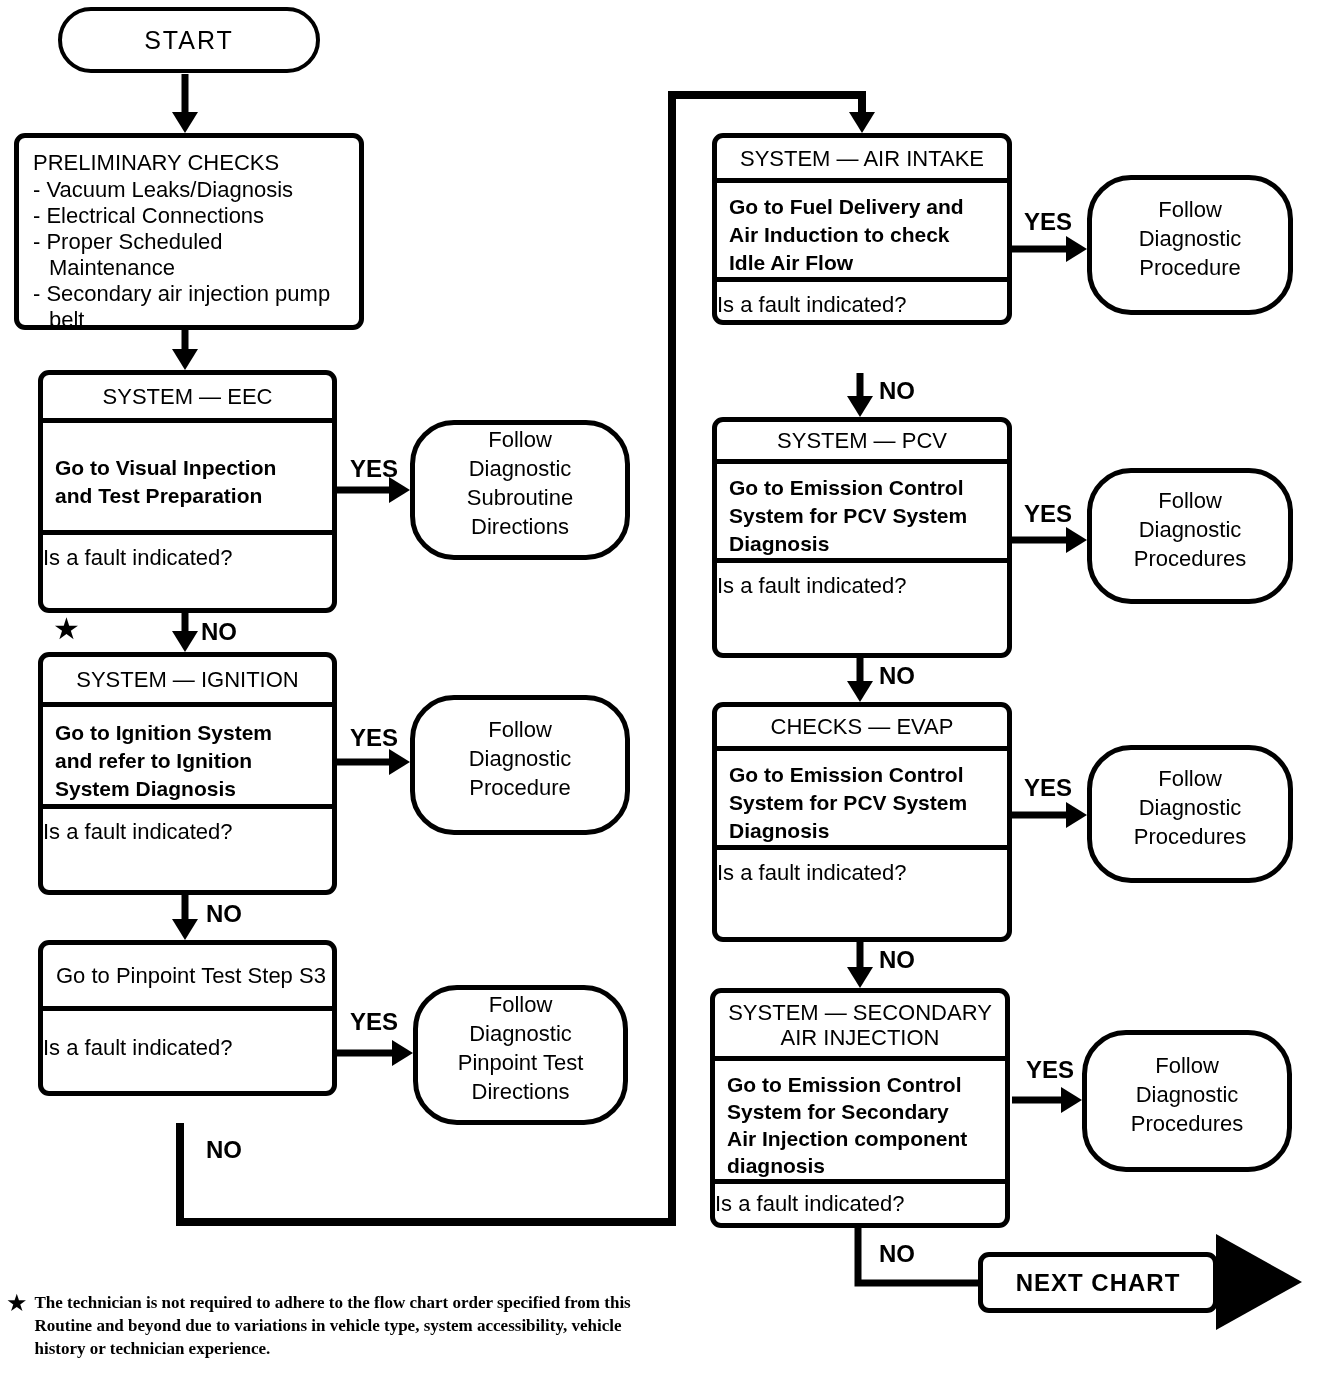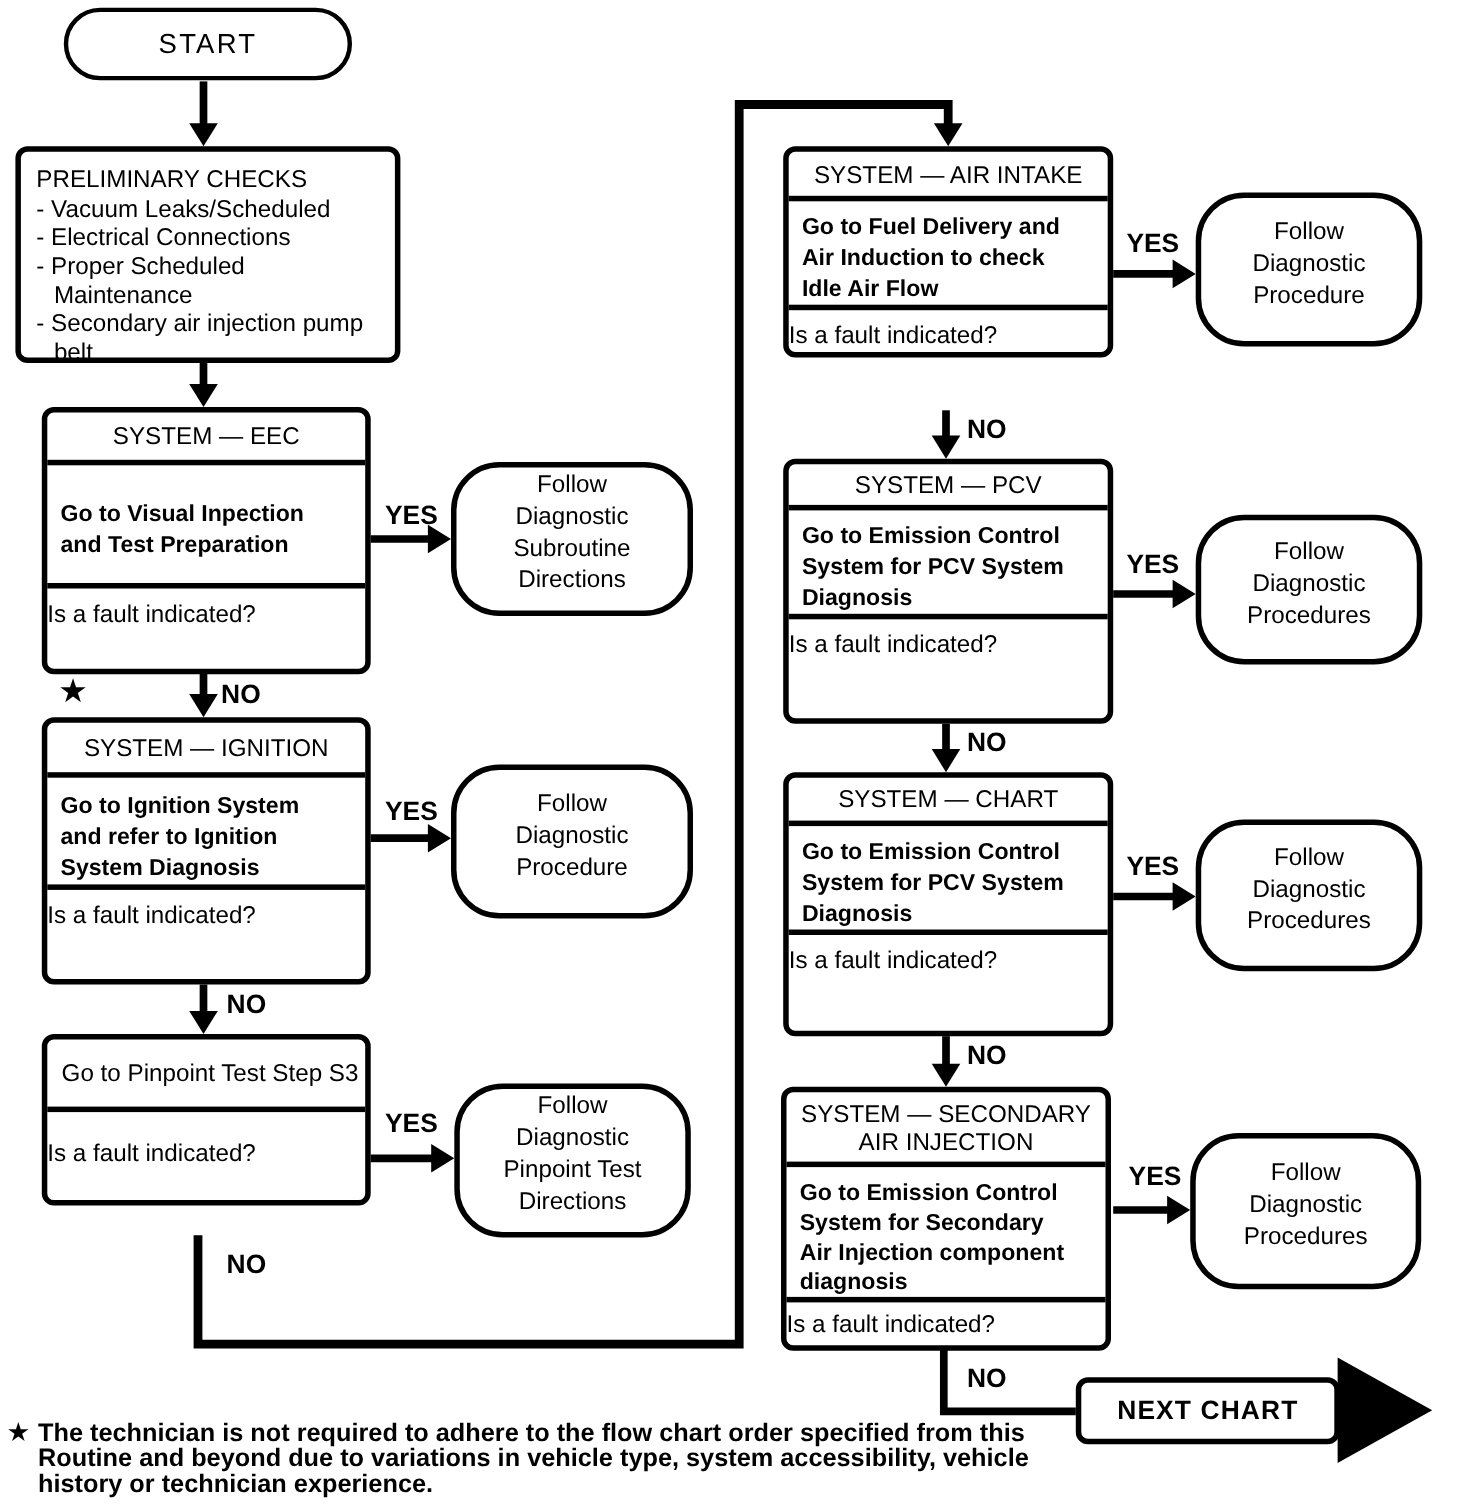--- a/index.html
+++ b/index.html
@@ -43,21 +43,21 @@
     padding-bottom:14px;box-sizing:border-box;
   }
   .lbl{position:absolute;font-weight:700;font-size:24px;z-index:2;}
   .star{position:absolute;font-size:30px;line-height:30px;z-index:2;}
   .nextchart{
     border:5px solid #000;display:flex;align-items:center;justify-content:center;
     font-weight:700;font-size:24px;letter-spacing:1px;
   }
   .footnote{position:absolute;left:6px;top:1291px;display:flex;z-index:1;}
   .footnote .fstar{font-size:24px;line-height:24px;margin-right:7px;}
-  .footnote .ftext{font-weight:700;font-size:23px;line-height:23px;white-space:pre-line;}
+  .footnote .ftext{font-weight:700;font-size:17px;line-height:23px;white-space:pre-line;font-family:Liberation Serif, serif;}
 </style>
 </head>
 <body>
 
 <div class="stage">
 
   <svg class="wires" width="1328" height="1374" viewBox="0 0 1328 1374">
     <g stroke="#000" stroke-width="7" fill="none">
       <line x1="185" y1="74" x2="185" y2="116"></line>
       <line x1="185" y1="330" x2="185" y2="353"></line>
@@ -93,21 +93,21 @@
       <polygon points="847,967 873,967 860,988"></polygon>
       <polygon points="1061,1087 1061,1113 1082,1100"></polygon>
       <polygon points="1216,1234 1302,1282 1216,1330"></polygon>
     </g>
   </svg>
 
   <div class="node oval" style="left:58px;top:7px;width:262px;height:66px;">START</div>
 
   <div class="node rectbox prelim" style="left:14px;top:133px;width:350px;height:197px;">
     <div class="prelim-title">PRELIMINARY CHECKS</div>
-    <div class="prelim-item">- Vacuum Leaks/Scheduled</div>
+    <div class="prelim-item">- Vacuum Leaks/Diagnosis</div>
     <div class="prelim-item">- Electrical Connections</div>
     <div class="prelim-item">- Proper Scheduled Maintenance</div>
     <div class="prelim-item">- Secondary air injection pump belt</div>
   </div>
 
   <div class="node sysbox" style="left:38px;top:370px;width:299px;height:243px;grid-template-rows:48px 1fr 78px;">
     <div class="sb-title">SYSTEM — EEC</div>
     <div class="sb-body">Go to Visual Inpection
 and Test Preparation</div>
     <div class="sb-question">Is a fault indicated?</div>
@@ -165,21 +165,21 @@
 Diagnosis</div>
     <div class="sb-question">Is a fault indicated?</div>
   </div>
   <span class="lbl" style="left:1024px;top:500px;">YES</span>
   <span class="lbl" style="left:879px;top:662px;">NO</span>
   <div class="node result" style="left:1087px;top:468px;width:206px;height:136px;">Follow
 Diagnostic
 Procedures</div>
 
   <div class="node sysbox" style="left:712px;top:702px;width:300px;height:240px;grid-template-rows:44px 1fr 99px;">
-    <div class="sb-title">SYSTEM — CHART</div>
+    <div class="sb-title">CHECKS — EVAP</div>
     <div class="sb-body">Go to Emission Control
 System for PCV System
 Diagnosis</div>
     <div class="sb-question">Is a fault indicated?</div>
   </div>
   <span class="lbl" style="left:1024px;top:774px;">YES</span>
   <span class="lbl" style="left:879px;top:946px;">NO</span>
   <div class="node result" style="left:1087px;top:745px;width:206px;height:138px;">Follow
 Diagnostic
 Procedures</div>

